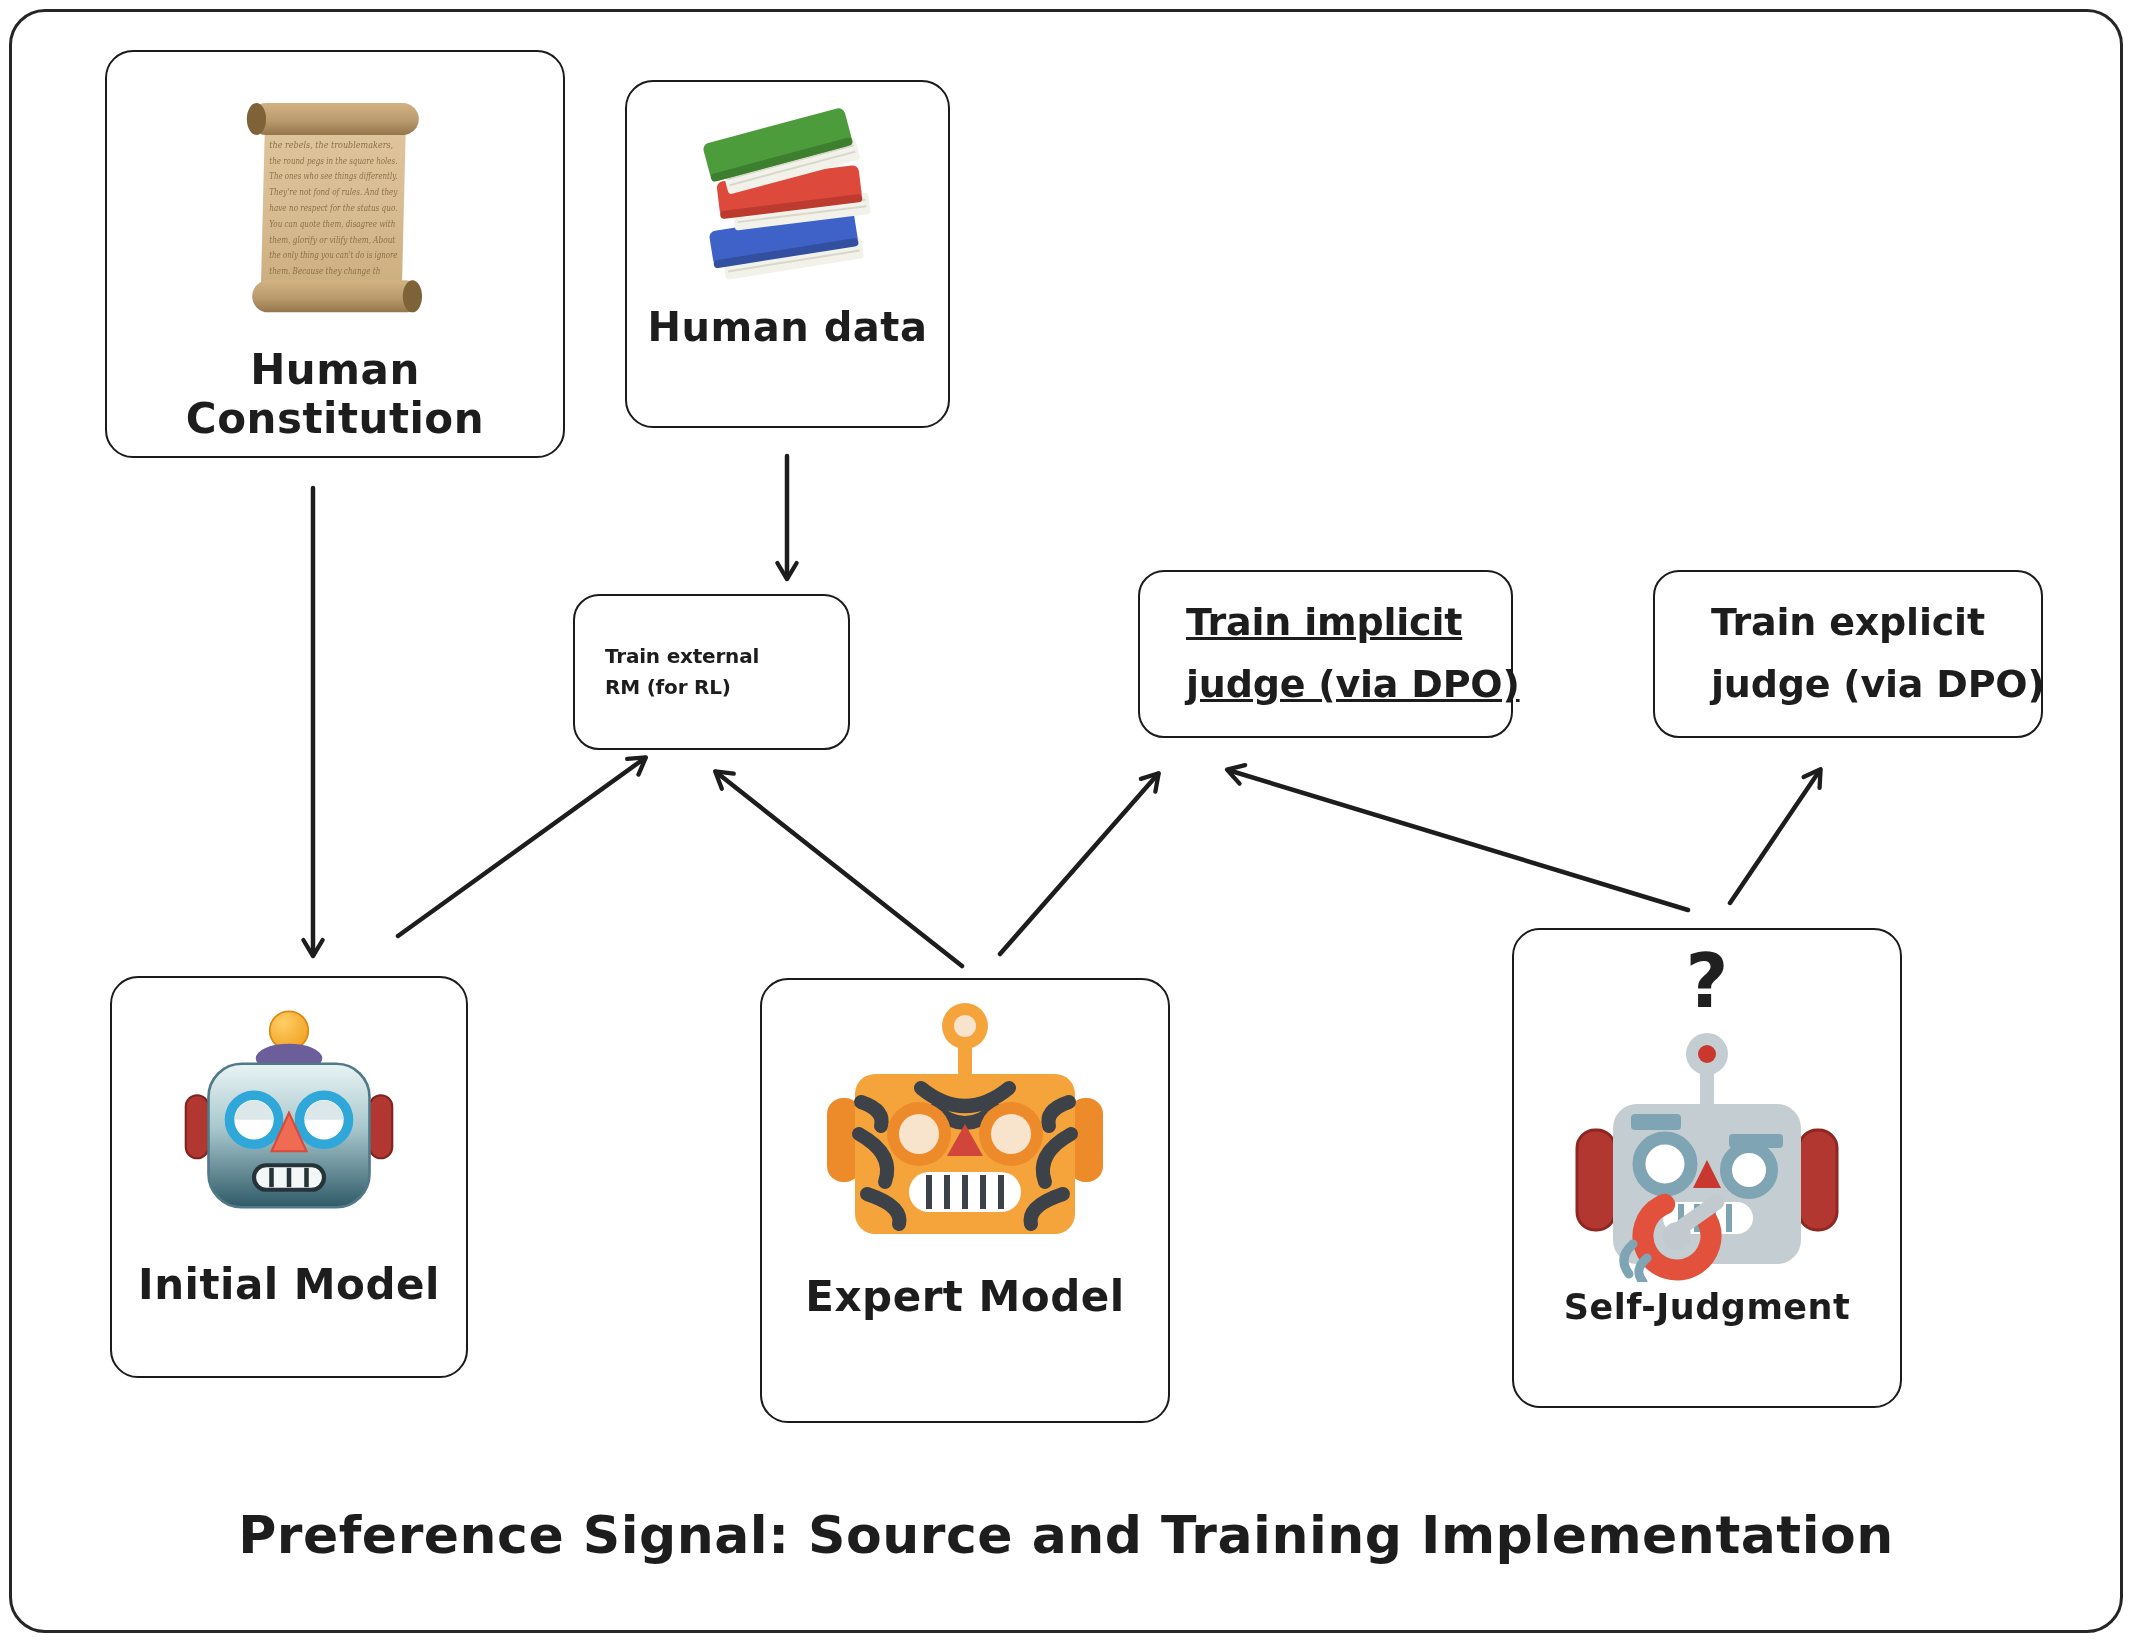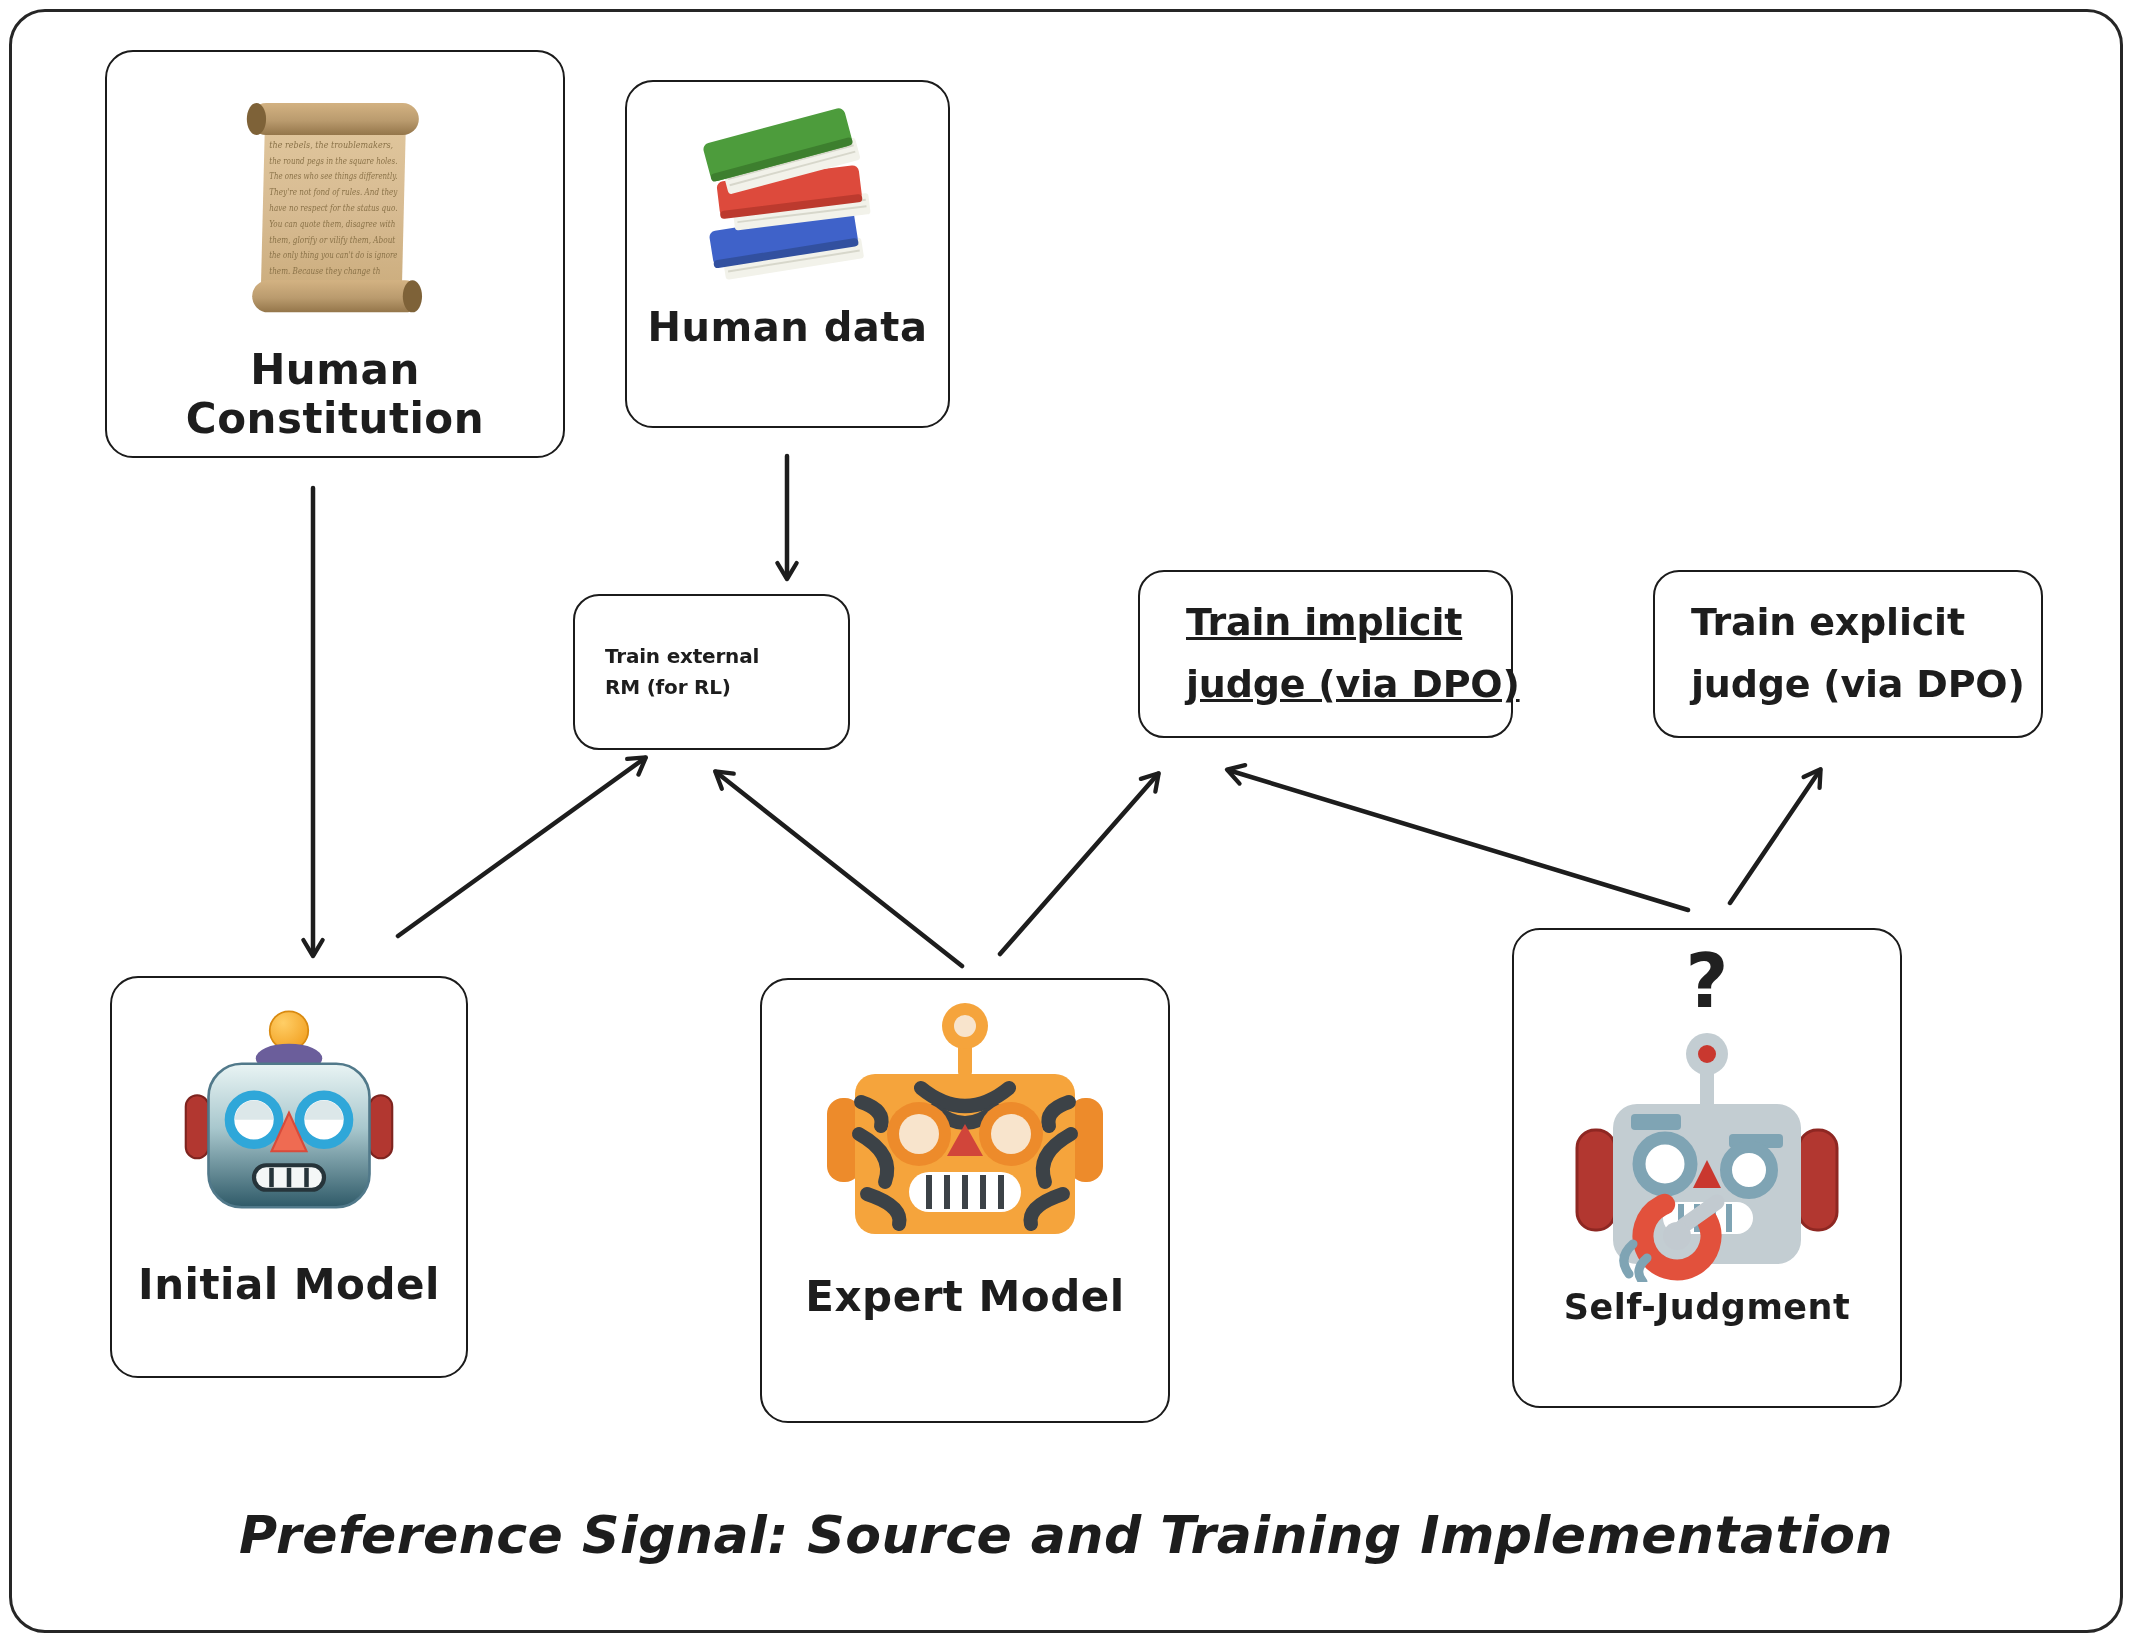--- a/index.html
+++ b/index.html
@@ -15,34 +15,34 @@
   .textbox .tline{font-size:38px;font-weight:600;line-height:1.62;letter-spacing:-.2px;white-space:nowrap;}
   #human-constitution{left:105px;top:50px;width:460px;height:408px;}
   #human-constitution .icon-wrap{margin-top:36px;}
   #human-constitution .caption{font-size:42px;margin-top:22px;}
   #human-data{left:625px;top:80px;width:325px;height:348px;}
   #human-data .icon-wrap{margin-top:26px;}
   #human-data .caption{font-size:40px;margin-top:16px;}
   #train-external-rm{left:573px;top:594px;width:277px;height:156px;padding-left:30px;}
   #train-external-rm .tline{font-size:20px;line-height:1.55;}
   #train-implicit-judge{left:1138px;top:570px;width:375px;height:168px;padding-left:46px;text-decoration:underline;}
-  #train-explicit-judge{left:1653px;top:570px;width:390px;height:168px;padding-left:36px;}
+  #train-explicit-judge{left:1653px;top:570px;width:390px;height:168px;padding-left:56px;}
   #initial-model{left:110px;top:976px;width:358px;height:402px;}
   #initial-model .icon-wrap{margin-top:26px;}
   #initial-model .caption{font-size:42px;margin-top:42px;}
   #expert-model{left:760px;top:978px;width:410px;height:445px;}
   #expert-model .icon-wrap{margin-top:18px;}
   #expert-model .caption{font-size:42px;margin-top:24px;}
   #self-judgment{left:1512px;top:928px;width:390px;height:480px;}
   #self-judgment .qmark{font-size:74px;font-weight:800;line-height:1;margin-top:14px;color:#202020;}
   #self-judgment .icon-wrap{margin-top:2px;}
   #self-judgment .caption{font-size:35px;margin-top:5px;}
   #arrows{position:absolute;left:0;top:0;width:2132px;height:1642px;pointer-events:none;}
   #diagram-title{position:absolute;left:0;right:0;top:1505px;text-align:center;
-                 font-size:52px;font-weight:600;letter-spacing:.5px;color:#1d1d1d;font-style:italic;}
+                 font-size:52px;font-weight:600;letter-spacing:.5px;color:#1d1d1d;}
   .icon-wrap{display:flex;justify-content:center;align-items:center;}
   .scroll-line{font-family:"DejaVu Serif","Liberation Serif",serif;font-style:italic;}
 </style>
 </head>
 <body>
 
 <div id="canvas">
   <div class="frame"></div>
 
   <svg id="arrows" viewBox="0 0 2132 1642">

